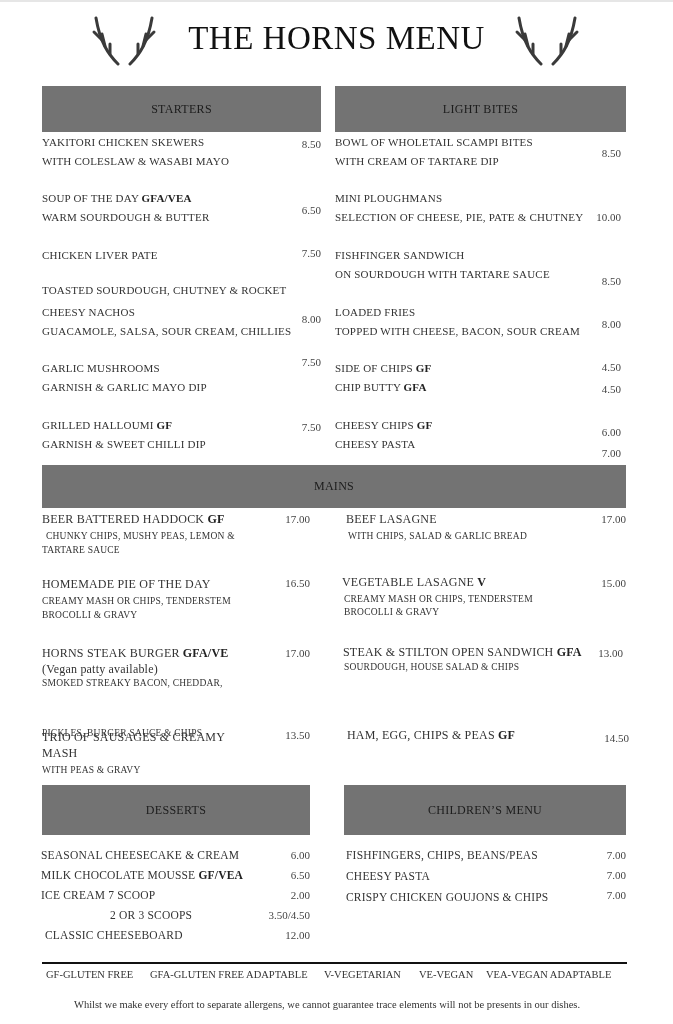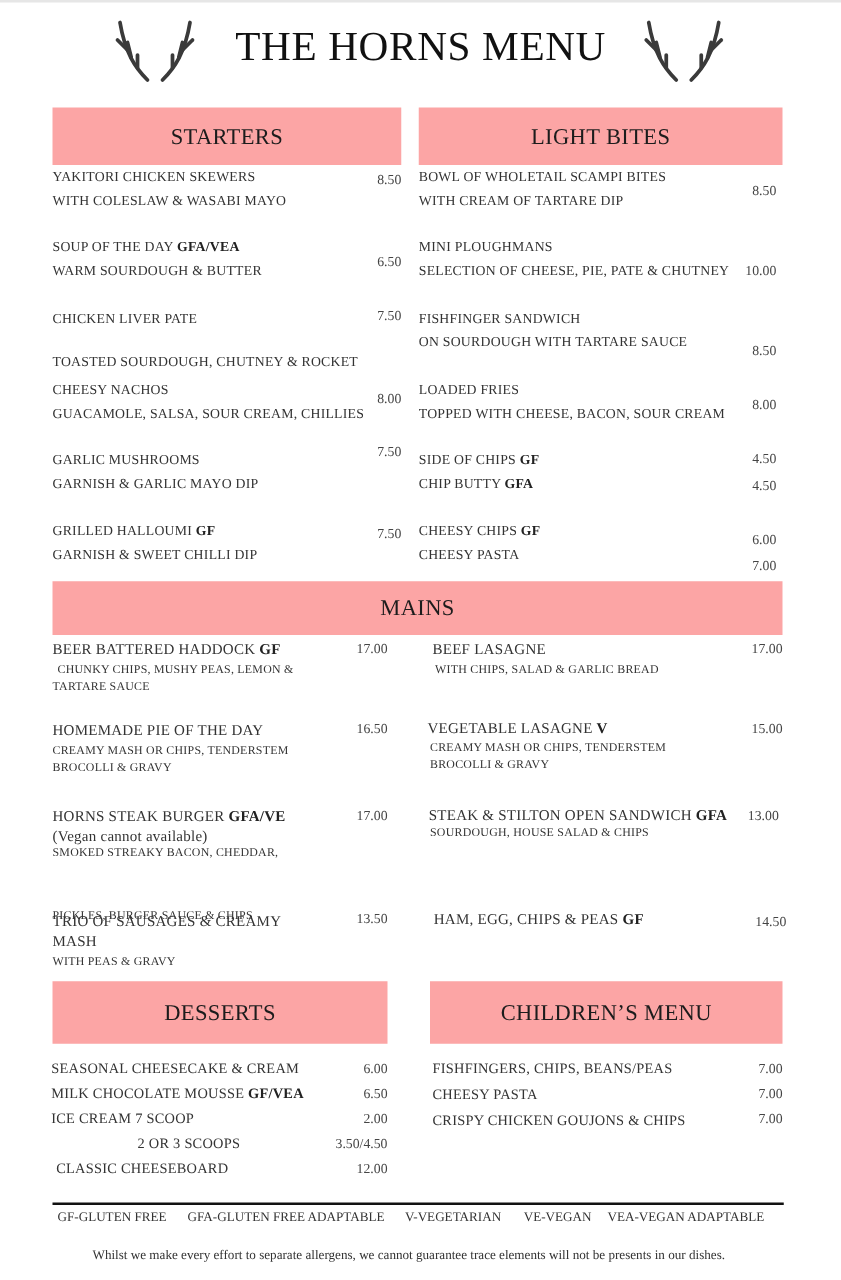--- a/index.html
+++ b/index.html
@@ -3,22 +3,22 @@
 <meta charset="utf-8">
 <style>
   html, body { margin:0; padding:0; }
   body { width:673px; height:1024px; background:#fff; position:relative; overflow:hidden;
          font-family:"Liberation Serif","DejaVu Serif",serif; color:#2a2a2a; }
   .topline { position:absolute; left:0; top:0; width:673px; height:2px; background:#e6e6e6; }
   .title { position:absolute; left:0; top:20px; width:673px; text-align:center;
            font-size:33px; letter-spacing:0.5px; color:#111; font-weight:normal; }
   .antler { position:absolute; top:14px; width:68px; height:52px; }
   .antler.left { left:90px; } .antler.right { left:513px; }
-  .hdr { position:absolute; background:#fca5a5; text-align:center; color:#1c1c1c;
-         font-size:18px; letter-spacing:0.3px; }
+  .hdr { position:absolute; background:#737373; text-align:center; color:#1c1c1c;
+         font-size:12px; letter-spacing:0.3px; }
   .txt { position:absolute; font-size:11px; white-space:nowrap; color:#333; letter-spacing:0.2px; }
   .sm { font-size:9.5px; }
   .price { position:absolute; font-size:11px; color:#444; text-align:right; white-space:nowrap; }
   b { font-weight:bold; color:#222; }
   .rule { position:absolute; left:42px; top:962px; width:585px; height:2px; background:#111; }
   .legend { position:absolute; top:969px; font-size:10.5px; color:#333; white-space:nowrap; }
   .disclaimer { position:absolute; left:74px; top:999px; font-size:10.5px; color:#333; white-space:nowrap; }
 </style>
 </head>
 <body>
@@ -132,21 +132,21 @@
   <span class="price" style="left:270px;width:40px;top:513px;">17.00</span>
 </div>
 <div>
   <span class="txt" style="left:42px;top:577px;font-size:12px;">HOMEMADE  PIE OF THE DAY</span>
   <span class="txt sm" style="left:42px;top:596px;">CREAMY MASH OR CHIPS, TENDERSTEM</span>
   <span class="txt sm" style="left:42px;top:610px;">BROCOLLI &amp; GRAVY</span>
   <span class="price" style="left:270px;width:40px;top:577px;">16.50</span>
 </div>
 <div>
   <span class="txt" style="left:42px;top:646px;font-size:12px;"><span>HORNS STEAK BURGER </span><b>GFA/VE</b></span>
-  <span class="txt" style="left:42px;top:662px;font-size:12px;">(Vegan cannot available)</span>
+  <span class="txt" style="left:42px;top:662px;font-size:12px;">(Vegan patty available)</span>
   <span class="txt sm" style="left:42px;top:678px;">SMOKED STREAKY BACON, CHEDDAR,</span>
   <span class="txt sm" style="left:42px;top:692px;margin-top:36px;">PICKLES, BURGER SAUCE &amp; CHIPS</span>
   <span class="price" style="left:270px;width:40px;top:647px;">17.00</span>
 </div>
 <div>
   <span class="txt" style="left:42px;top:730px;font-size:12px;">TRIO OF SAUSAGES &amp; CREAMY</span>
   <span class="txt" style="left:42px;top:746px;font-size:12px;">MASH</span>
   <span class="txt sm" style="left:42px;top:765px;">WITH PEAS &amp; GRAVY</span>
   <span class="price" style="left:270px;width:40px;top:729px;">13.50</span>
 </div>

